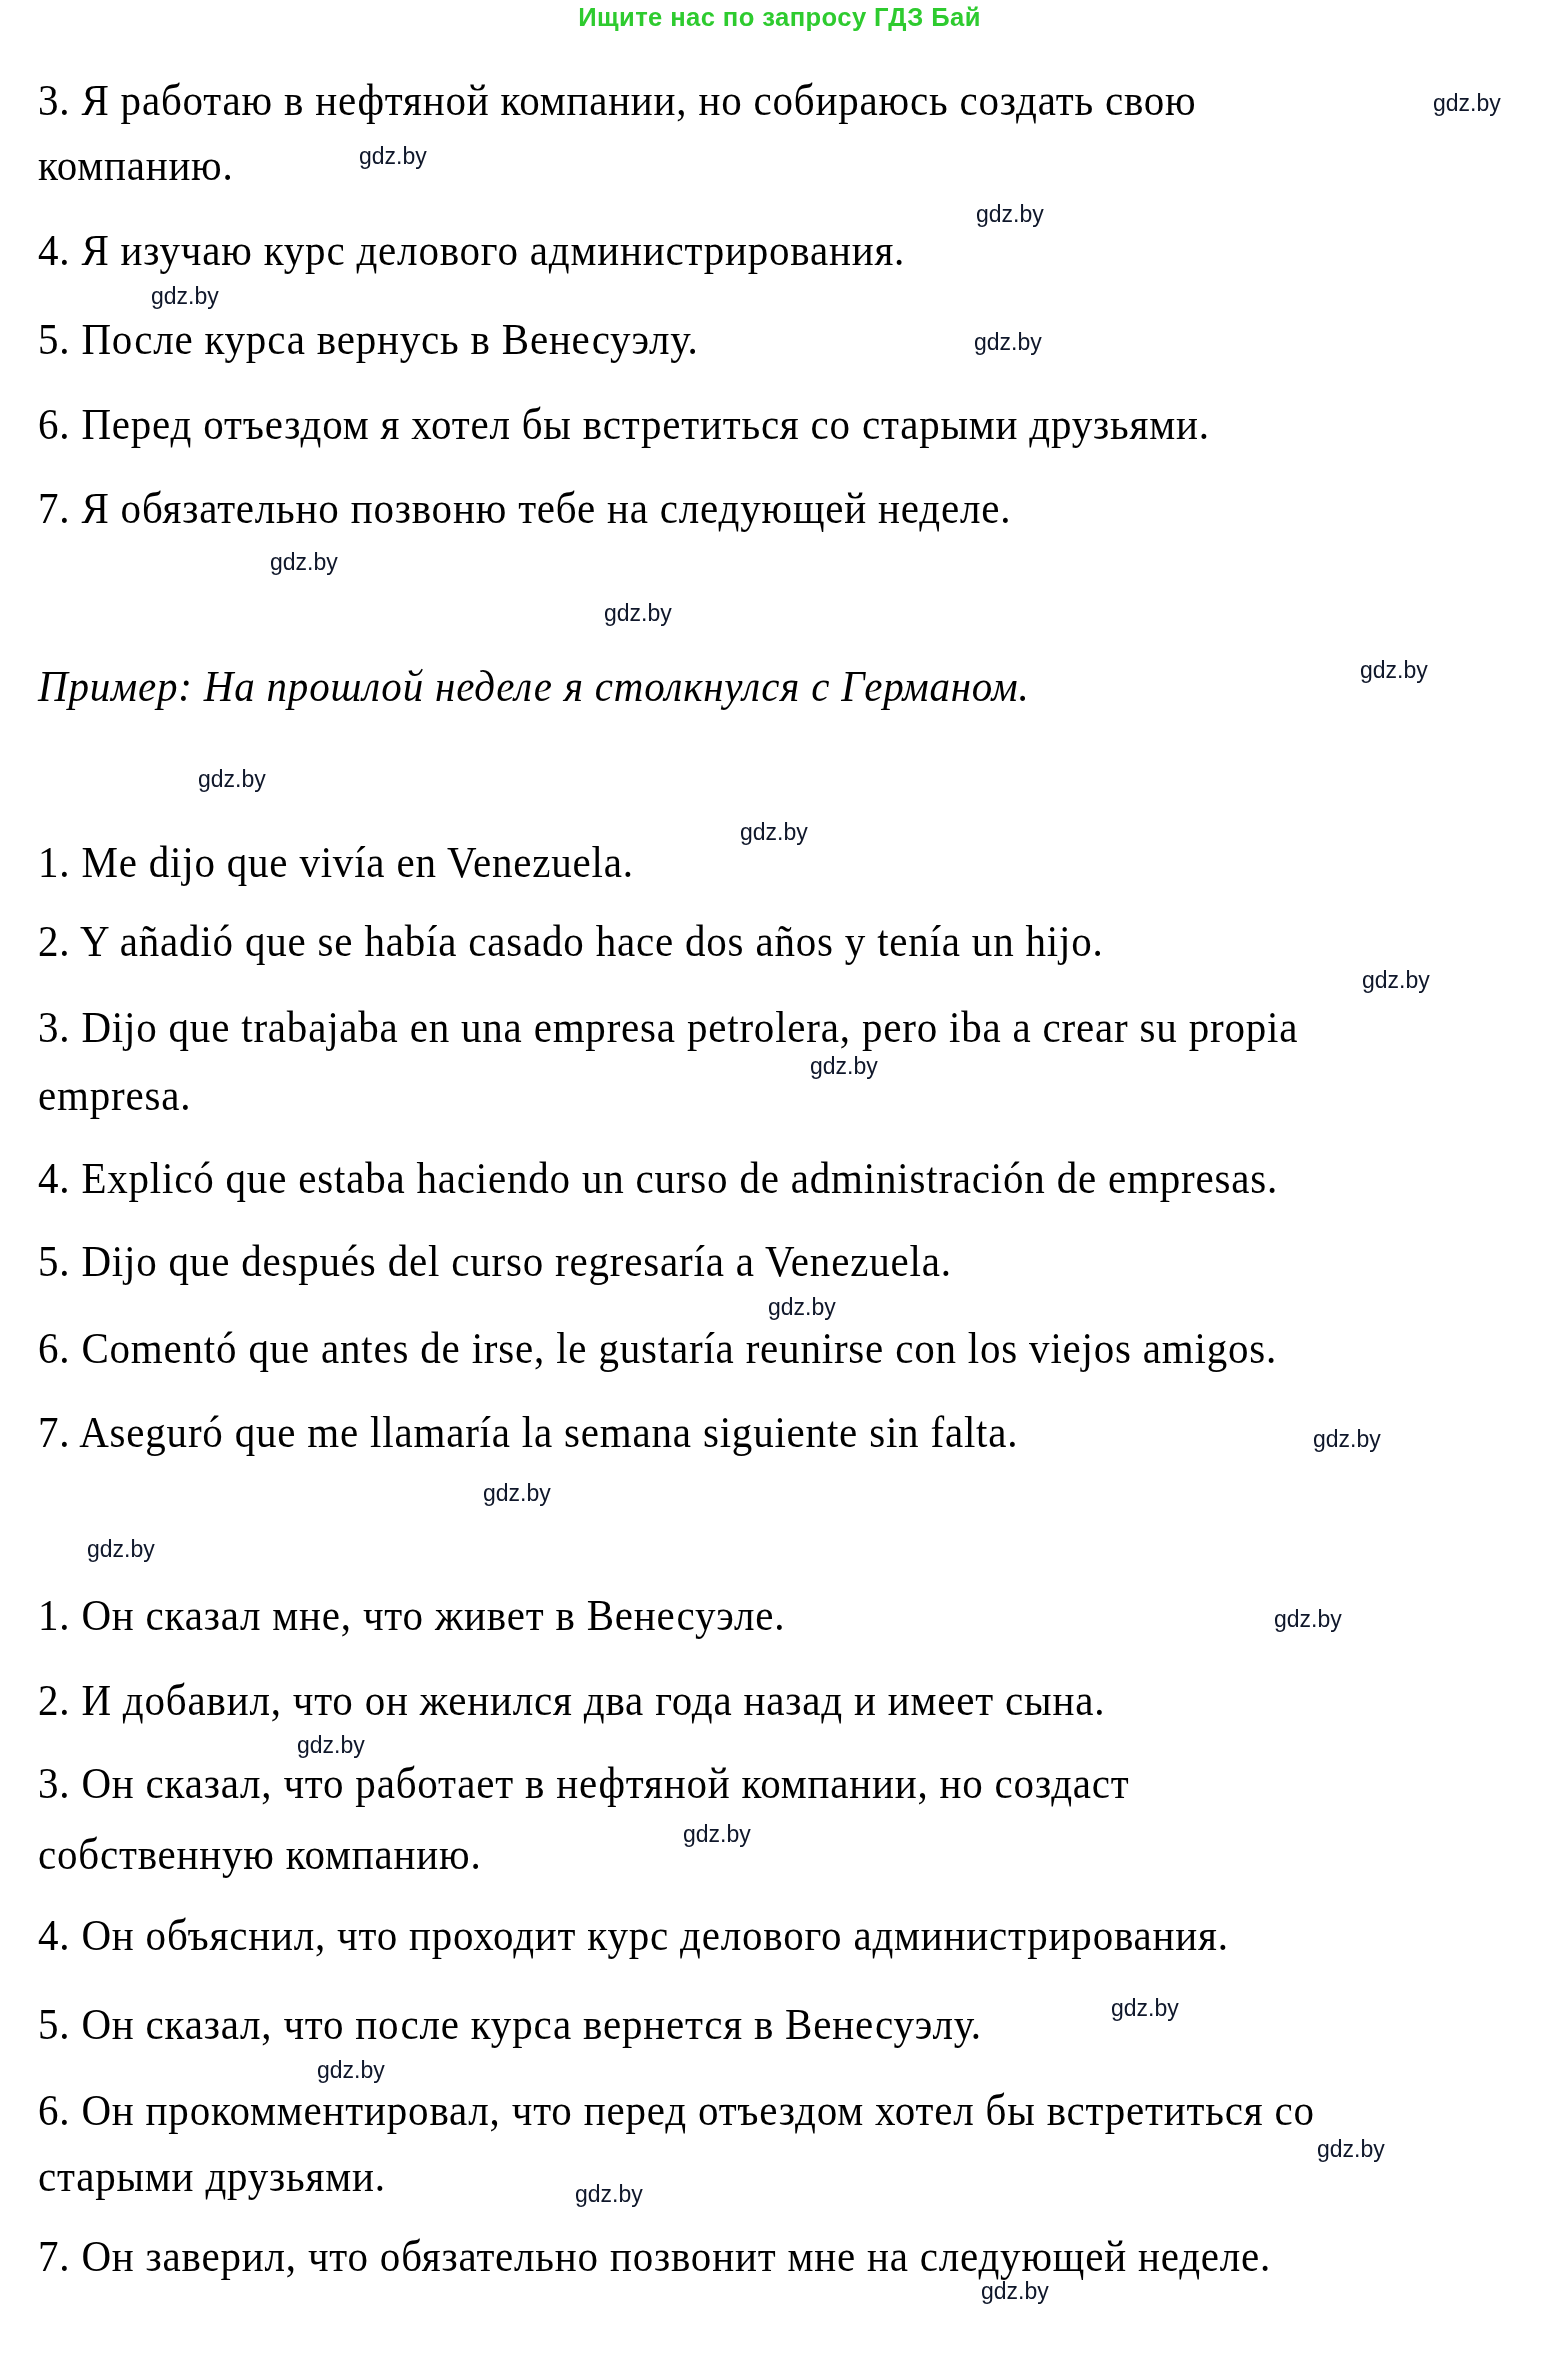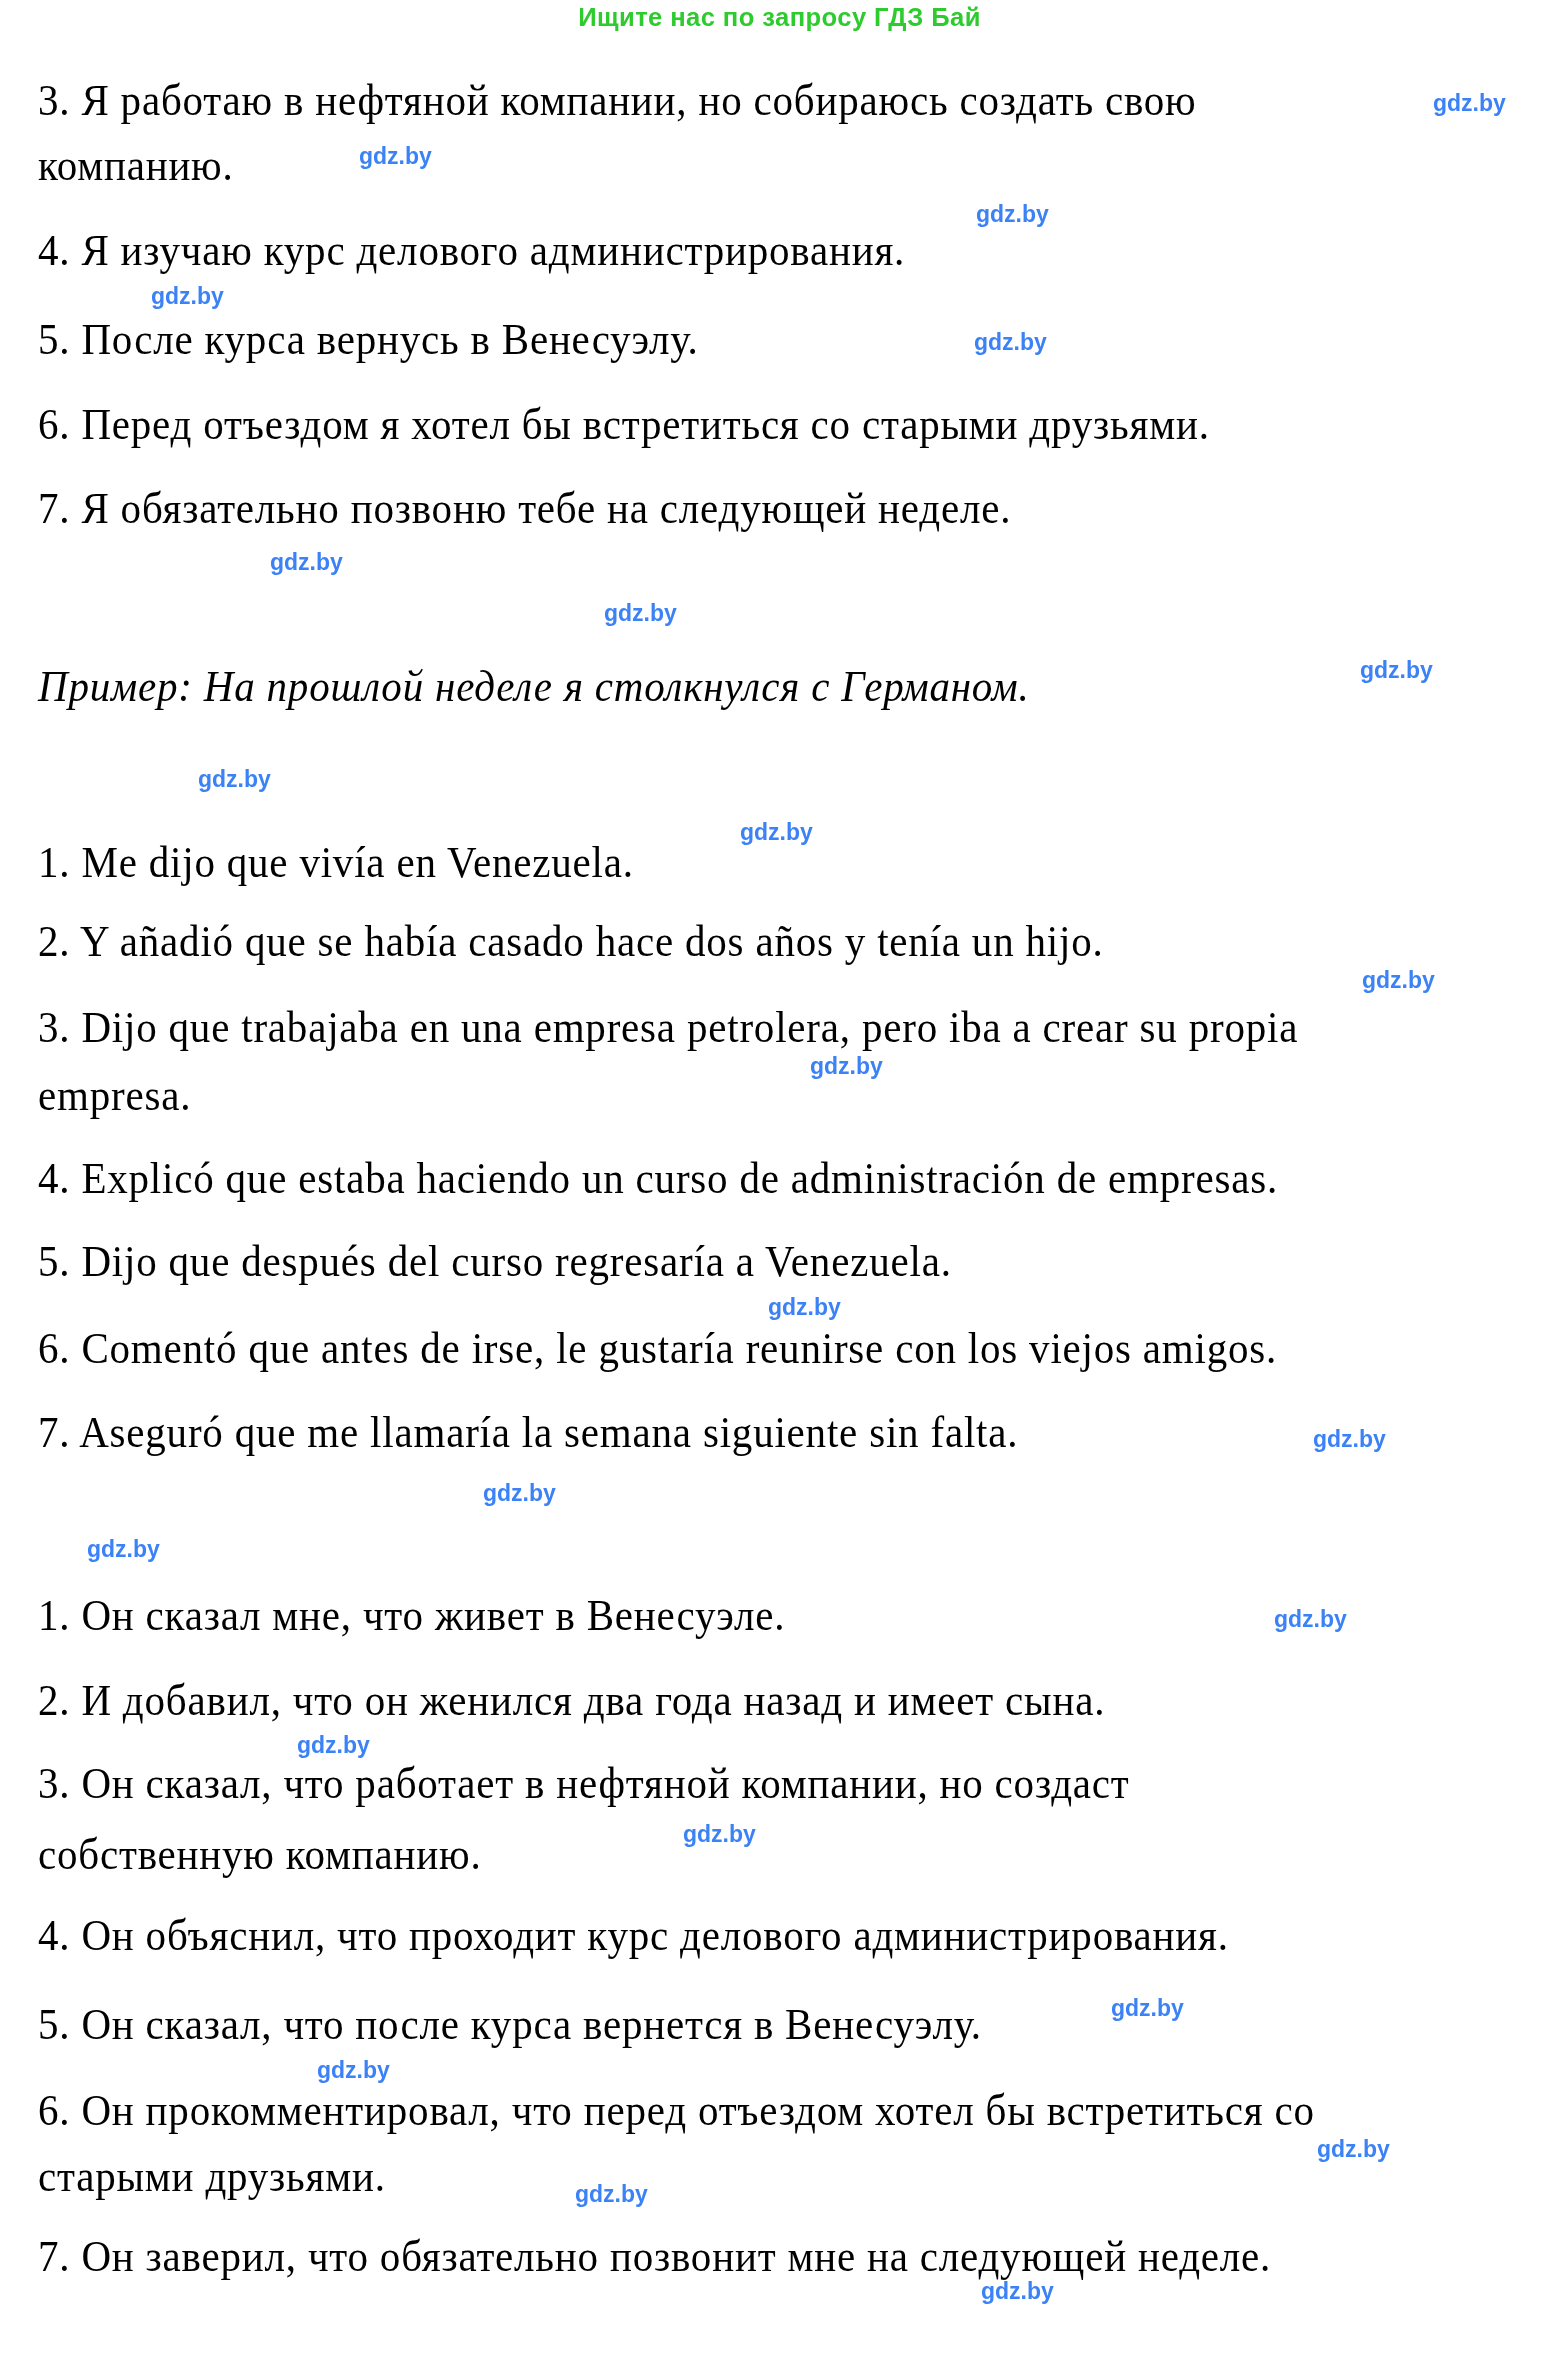--- a/index.html
+++ b/index.html
@@ -31,22 +31,21 @@
     transform: scaleY(1.08);
     transform-origin: left top;
   }
   .text-line.italic { font-style: italic; }
   .watermark {
     position: absolute;
     white-space: nowrap;
     font-family: "Liberation Sans", sans-serif;
     font-size: 23px;
     line-height: 1;
-    color: #3b82f6;
-    font-weight: bold;
+    color: #0f172a;
   }
   .page-footer {
     position: absolute;
     left: 0; right: 0; top: 2344px;
     text-align: center;
     font-family: "Liberation Sans", sans-serif;
     font-size: 25px;
     font-weight: 600;
     letter-spacing: 0.8px;
   }

